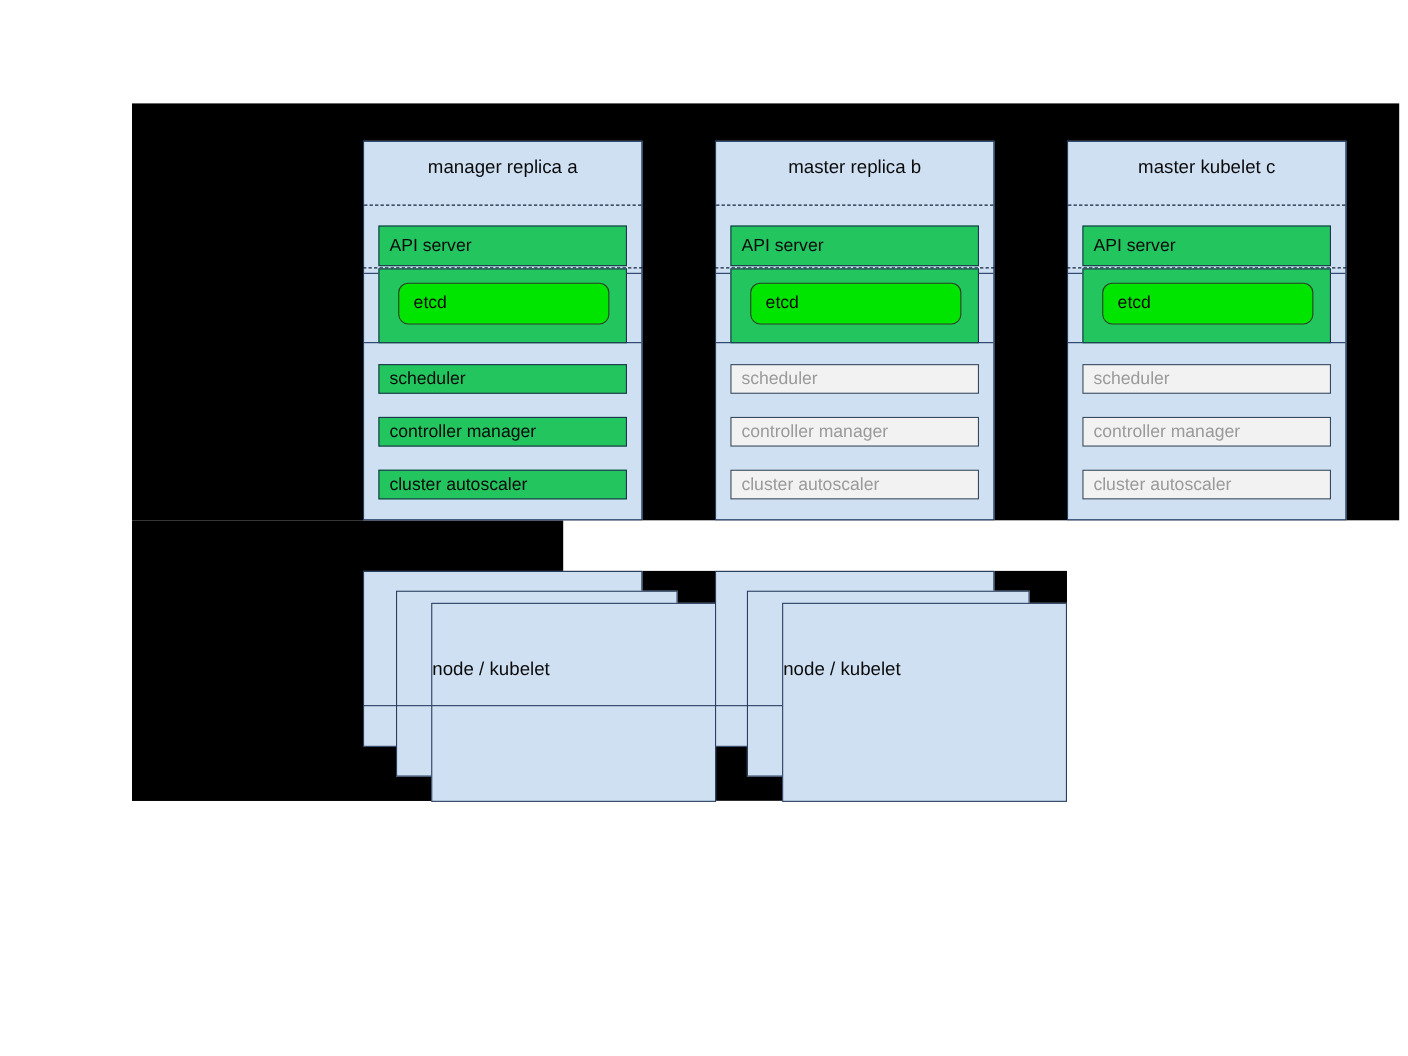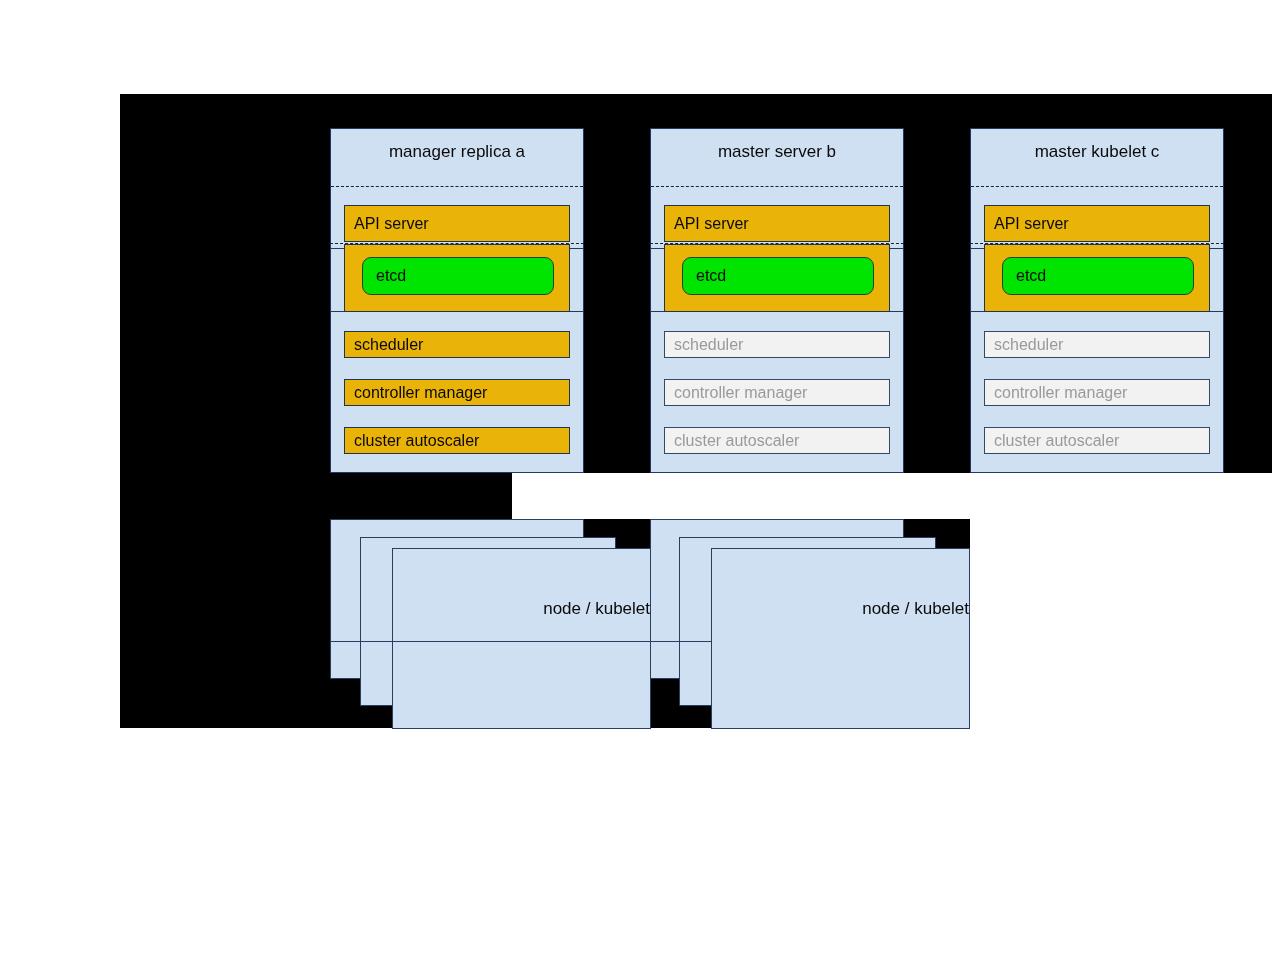--- a/index.html
+++ b/index.html
@@ -65,21 +65,21 @@
     box-sizing: border-box;
     border: 1px solid #1f3b63;
     font-size: 16px;
     line-height: 1;
     display: flex;
     align-items: center;
     padding-left: 9px;
     color: #0a0a0a;
   }
   .chip.active {
-    background: #eab308;
+    background: #22c55e;
     border-color: #20334f;
   }
   .chip.inactive {
     background: #f2f2f2;
     border-color: #34495e;
     color: #9a9a9a;
   }
 
   
   .etcd-pill {
@@ -99,21 +99,21 @@
   .node-card {
     position: absolute;
     background: #cfe0f3;
     border: 1px solid #2a3f5f;
     box-sizing: border-box;
   }
   .node-label {
     position: absolute;
     left: 0;
     right: 0;
-    text-align: right;
+    text-align: left;
     font-size: 17px;
     color: #0a0a0a;
   }
   .hairline {
     position: absolute;
     height: 0;
     border-top: 1px solid #2a3f5f;
   }
 </style>
 </head>
@@ -136,21 +136,21 @@
 
   <div class="chip active" style="left:344px; top:205px; width:226px; height:37px;">API server</div>
   <div class="chip active" style="left:344px; top:244px; width:226px; height:68px; padding-left:0;"></div>
   <div class="etcd-pill" style="left:362px; top:257px; width:192px; height:38px;">etcd</div>
 
   <div class="chip active" style="left:344px; top:331px; width:226px; height:27px;">scheduler</div>
   <div class="chip active" style="left:344px; top:379px; width:226px; height:27px;">controller manager</div>
   <div class="chip active" style="left:344px; top:427px; width:226px; height:27px;">cluster autoscaler</div>
 
   <div class="replica" style="left:650px; top:128px; width:254px; height:345px;">
-    <div class="replica-title">master server b</div>
+    <div class="replica-title">master replica b</div>
     <div class="dash-sep" style="top:57px;"></div>
     <div class="solid-sep" style="top:119px;"></div>
     <div class="solid-sep" style="top:182px;"></div>
   </div>
   <div class="dash-sep" style="left:650px; width:254px; top:243px;"></div>
 
   <div class="chip active" style="left:664px; top:205px; width:226px; height:37px;">API server</div>
   <div class="chip active" style="left:664px; top:244px; width:226px; height:68px; padding-left:0;"></div>
   <div class="etcd-pill" style="left:682px; top:257px; width:192px; height:38px;">etcd</div>
 

